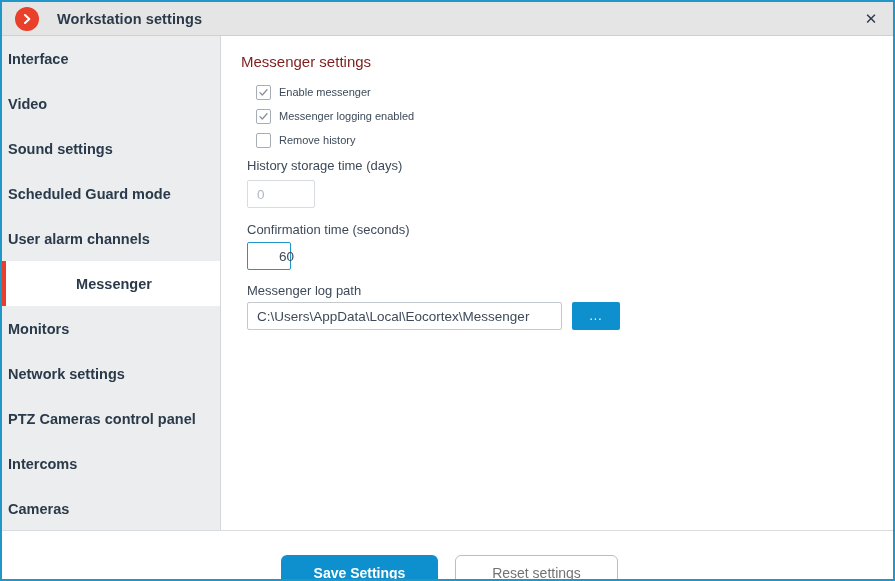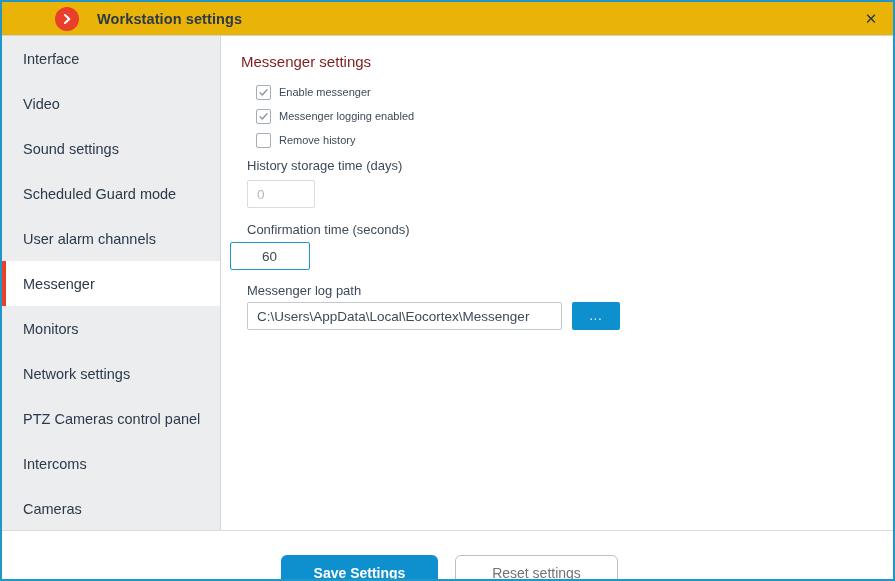--- a/index.html
+++ b/index.html
@@ -21,26 +21,25 @@
     background: #ffffff;
     overflow: hidden;
   }
 
   
   #titlebar {
     position: absolute;
     left: 0; top: 0;
     width: 891px;
     height: 34px;
-    background: #eab308;
+    background: #e5e5e5;
     border-bottom: 1px solid #cdd2d8;
     box-sizing: border-box;
     display: flex;
     align-items: center;
-    padding-left: 40px;
   }
   .app-icon {
     width: 24px; height: 24px;
     margin-left: 13px;
     border-radius: 50%;
     background: #e8402a;
     display: flex;
     align-items: center;
     justify-content: center;
     flex: none;
@@ -74,35 +73,37 @@
     height: 494px;
     background: #ebedee;
     border-right: 1px solid #d4d7da;
     box-sizing: border-box;
   }
   .side-item {
     position: relative;
     height: 45px;
     display: flex;
     align-items: center;
-    padding-left: 21px;
+    padding-left: 6px;
     box-sizing: border-box;
     font-size: 14.5px;
     color: #2b3a4a;
     cursor: pointer;
     user-select: none;
+    font-weight: bold;
   }
   .side-item .accent {
     position: absolute;
     left: 0; top: 0;
     width: 4px; height: 100%;
     background: transparent;
   }
   .side-item.active {
     background: #ffffff;
+    justify-content: center;
   }
   .side-item.active .accent {
     background: #e8402a;
   }
 
   
   #main {
     position: absolute;
     left: 220px; top: 34px;
     width: 671px;
@@ -317,21 +318,21 @@
         </div>
         <div class="check-row" style="top: 95px;">
           <span class="cbox"></span>
           <span class="lbl">Remove history</span>
         </div>
       </div>
     <div id="field-group">
         <div class="field-label" style="top: 122px;">History storage time (days)</div>
         <div class="txtbox disabled" title="0" style="top: 144px; width: 68px; left: 25px;">0</div>
         <div class="field-label" style="top: 186px;">Confirmation time (seconds)</div>
-        <div class="txtbox focused" title="60" style="top: 206px; width: 80px; left: 8px; padding-left: 31px;">60</div>
+        <div class="txtbox focused" title="60" style="top: 206px; width: 44px; left: 25px; padding-left: 31px;">60</div>
         <div class="field-label" style="top: 247px;">Messenger log path</div>
         <div class="txtbox" title="" style="top: 266px; width: 315px; left: 25px;">C:\Users\AppData\Local\Eocortex\Messenger</div>
       </div>
     <div id="browse-btn" style="left: 350px; top: 266px;">...</div>
   </div>
 
   <div id="footer">
     <div class="footer-btn" id="save-btn">Save Settings</div>
     <div class="footer-btn" id="reset-btn">Reset settings</div>
   </div>

